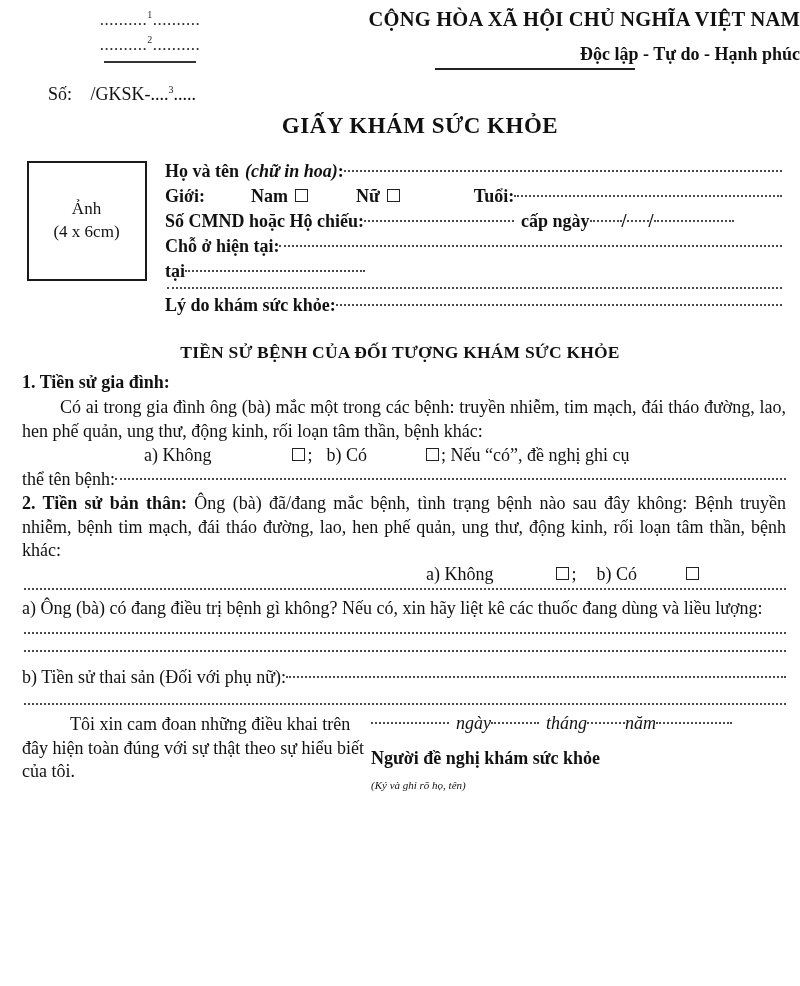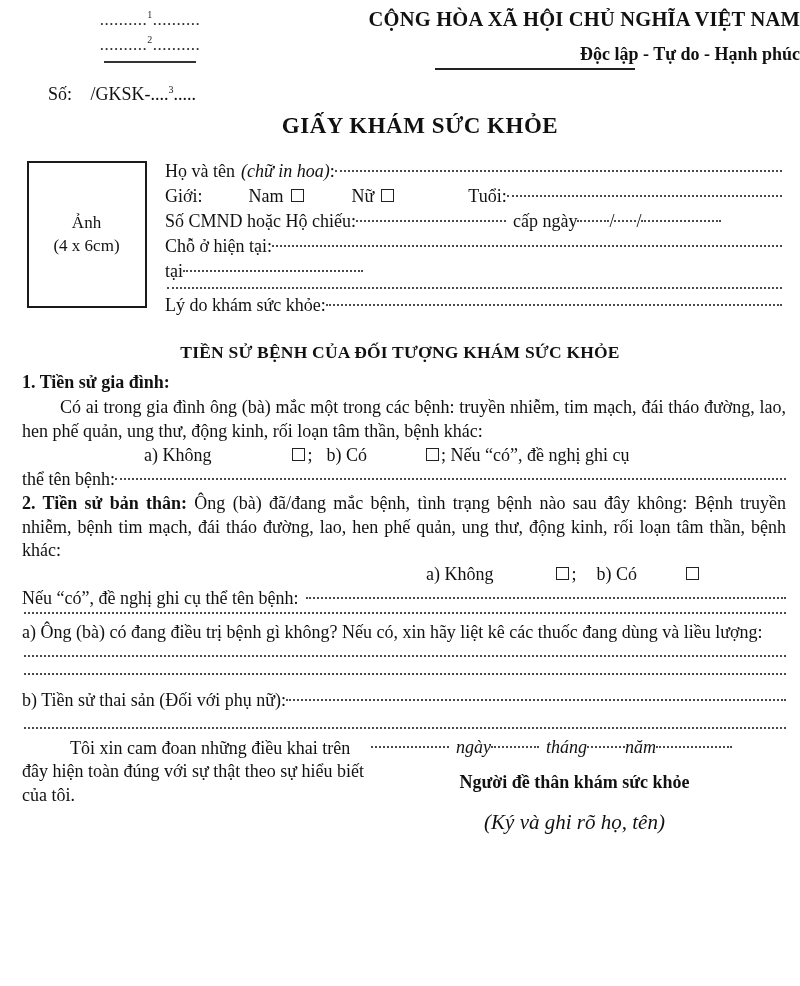--- a/index.html
+++ b/index.html
@@ -115,34 +115,35 @@
   }
   .photo-wrap {
     width: 165px;
     display: flex;
     justify-content: center;
     padding-left: 8px;
     box-sizing: border-box;
   }
   .photo-box {
     width: 120px;
-    height: 147px;
+    height: 120px;
     border: 2px solid #1a1a1a;
     display: flex;
     flex-direction: column;
     align-items: center;
     justify-content: center;
     font-size: 17px;
     line-height: 1.35;
     box-sizing: border-box;
   }
   .ident-fields {
     flex: 1;
     padding-right: 18px;
     font-size: 18px;
+    font-weight: bold;
   }
   .frow {
     display: flex;
     align-items: baseline;
     white-space: nowrap;
     margin-bottom: 4px;
   }
   .frow .lbl { flex: 0 0 auto; }
   .it { font-style: italic; }
 
@@ -197,39 +198,38 @@
     padding: 0 22px;
     font-size: 18px;
   }
   .foot-left {
     width: 345px;
     line-height: 1.3;
   }
   .foot-left .ind { text-indent: 48px; }
   .foot-right {
     flex: 1;
-    text-align: center;
     padding-left: 4px;
   }
   .date-row {
     display: flex;
     align-items: baseline;
     white-space: nowrap;
     font-style: italic;
     font-size: 18px;
   }
   .sign-title {
     font-weight: bold;
     font-size: 18px;
     margin-top: 14px;
   }
   .sign-sub {
     font-style: italic;
-    font-size: 21px;
-    margin-top: 17px;
+    font-size: 11px;
+    margin-top: 10px;
   }
 </style>
 </head>
 <body>
 
 <div class="page">
 
   <div class="header">
     <div class="hdr-left">
       <div class="blank-line"><span>..........</span><sup>1</sup><span>..........</span></div>
@@ -347,25 +347,20 @@
       <span>a) Không</span>
       <span class="sp-lg" style="width:56px"></span>
       <span class="cb"></span>
       <span>;</span>
       <span class="sp-md" style="width:20px"></span>
       <span>b) Có</span>
       <span class="sp-lg" style="width:42px"></span>
       <span class="cb"></span>
     </div>
 
-    <div class="inline-row">
-      <span>Nếu “có”, đề nghị ghi cụ thể tên bệnh:</span>
-      <span class="sp-sm" style="width:8px"></span>
-      <span class="dots"></span>
-    </div>
     <div class="dotline" style="margin-bottom:7px"></div>
 
     <p>a) Ông (bà) có đang điều trị bệnh gì không? Nếu có, xin hãy liệt kê các thuốc đang dùng và liều lượng:</p>
     <div class="dotline" style="margin-top:10px"></div>
     <div class="dotline" style="margin-top:15px"></div>
 
     <div class="inline-row" style="margin-top:14px">
       <span>b) Tiền sử thai sản (Đối với phụ nữ):</span>
       <span class="dots"></span>
     </div>
@@ -382,18 +377,18 @@
         <span class="dots" style="flex:0 0 78px"></span>
         <span class="sp-sm" style="width:7px"></span>
         <span>ngày</span>
         <span class="dots" style="flex:0 0 48px"></span>
         <span class="sp-sm" style="width:7px"></span>
         <span>tháng</span>
         <span class="dots" style="flex:0 0 38px"></span>
         <span>năm</span>
         <span class="dots" style="flex:0 0 76px"></span>
       </div>
-      <div class="sign-title">Người đề thân khám sức khỏe</div>
+      <div class="sign-title">Người đề nghị khám sức khỏe</div>
       <div class="sign-sub">(Ký và ghi rõ họ, tên)</div>
     </div>
   </div>
 
 </div>
 
 </body></html>

